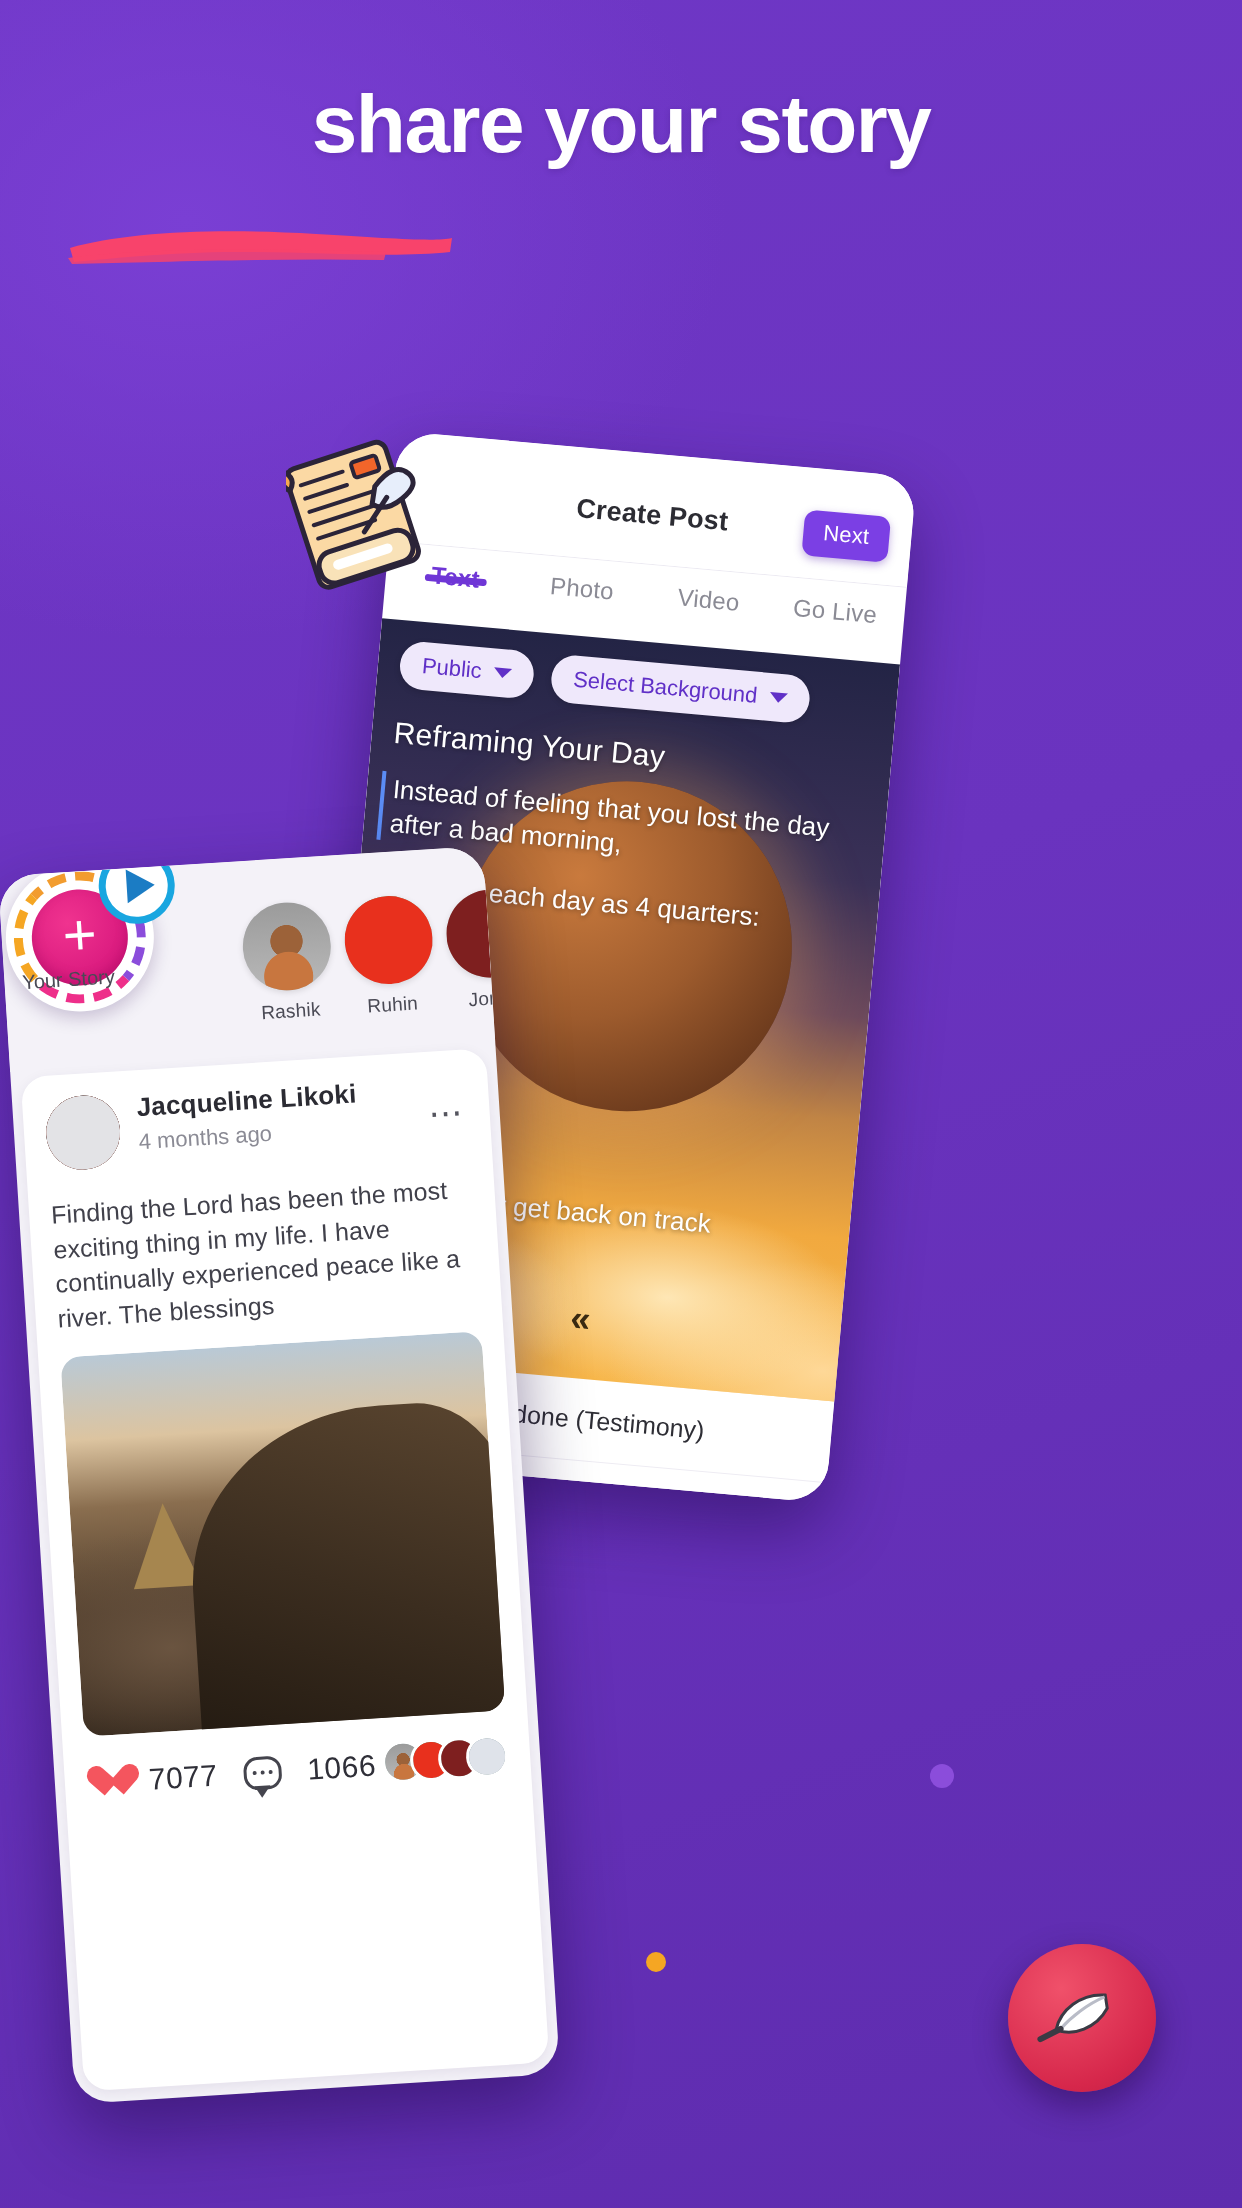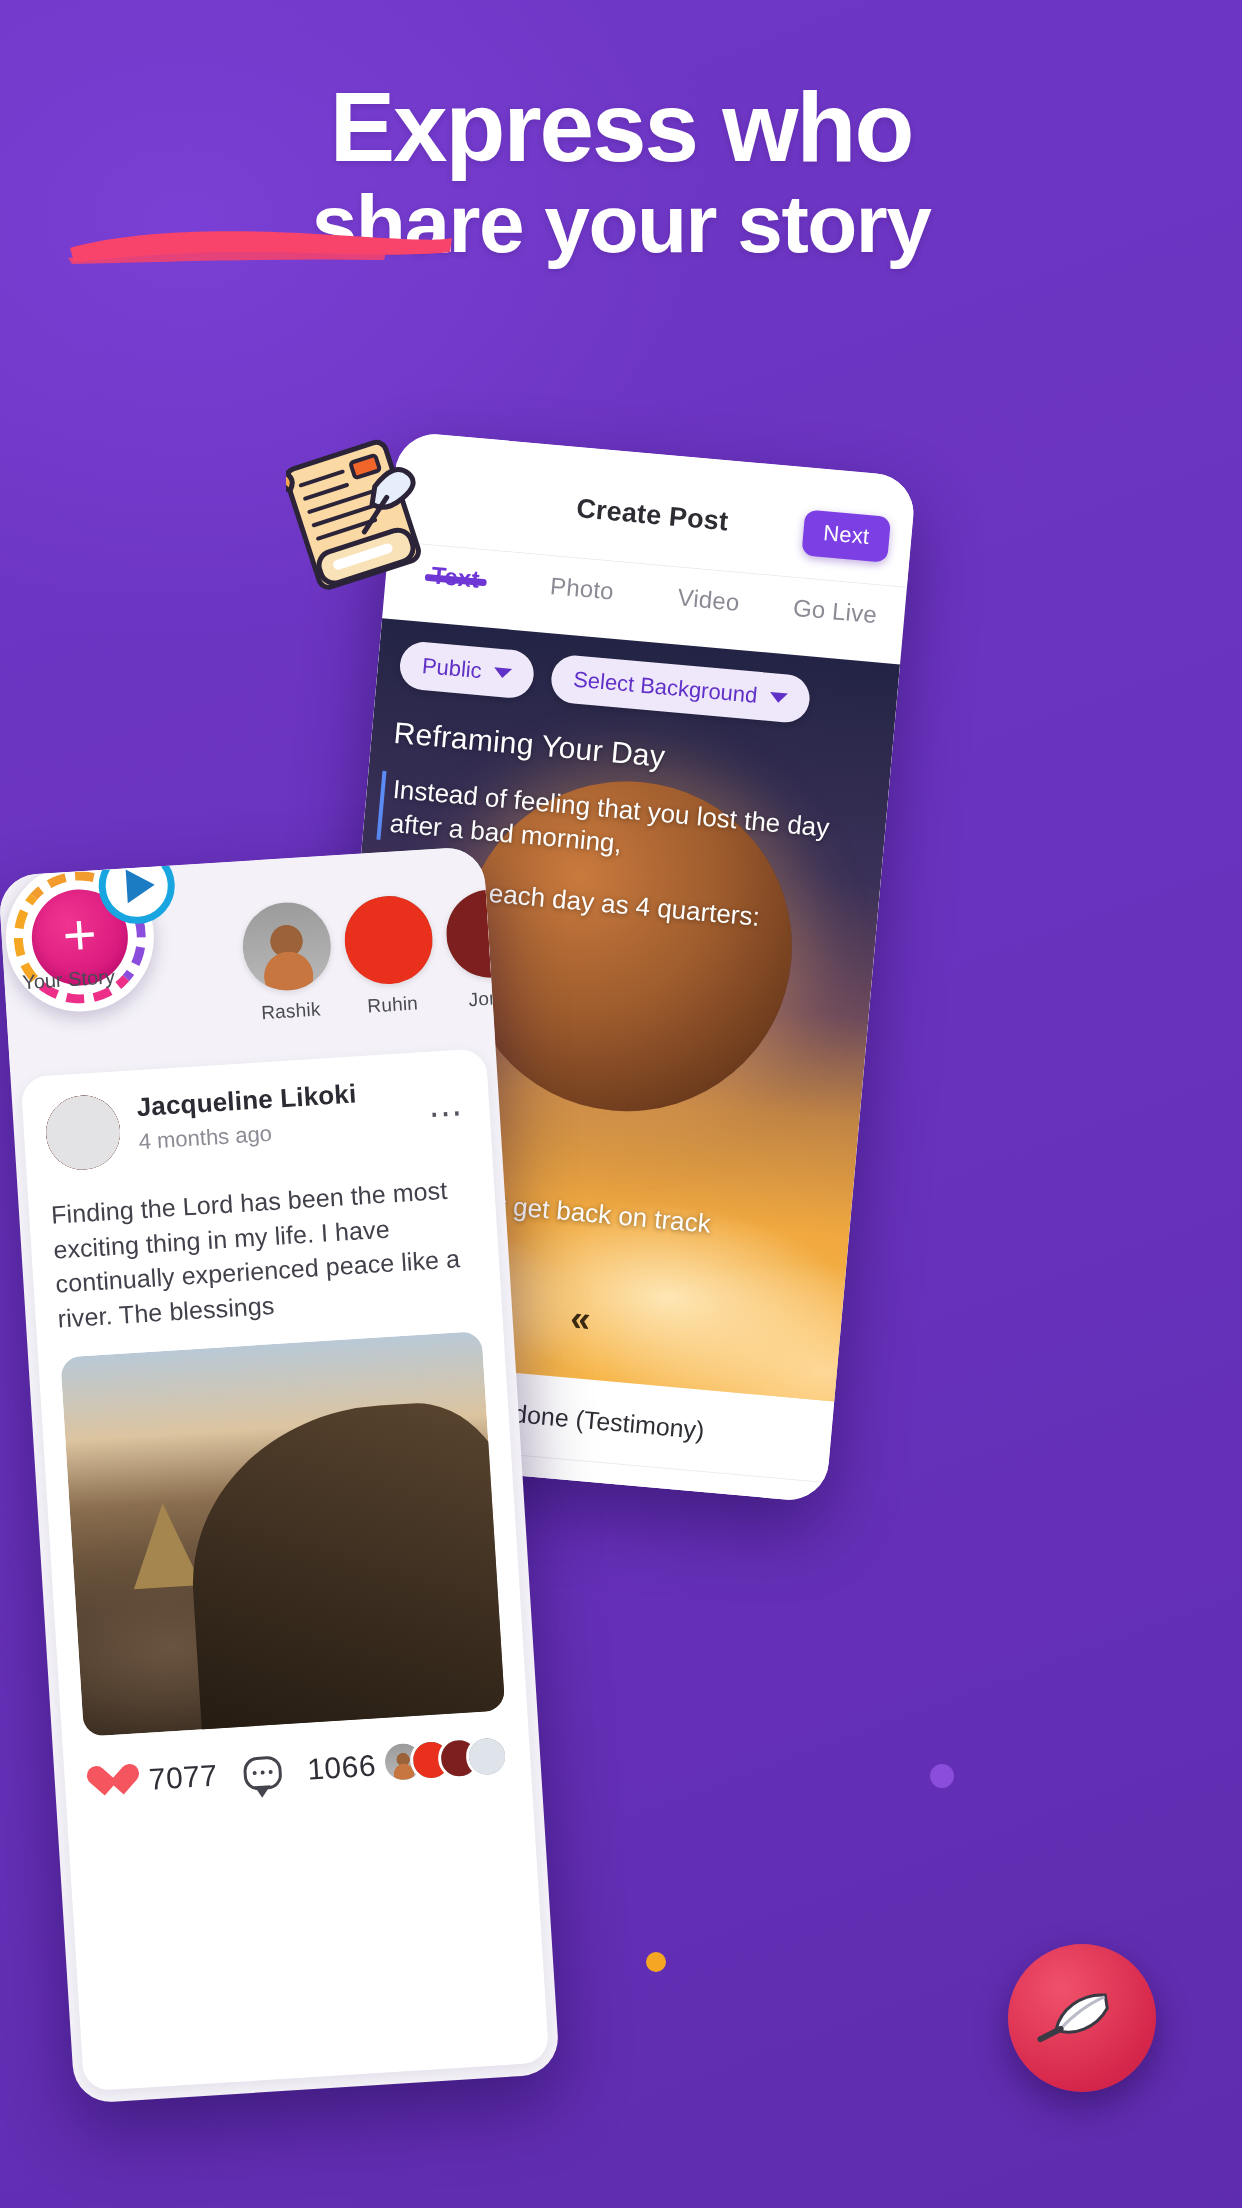--- a/index.html
+++ b/index.html
@@ -288,21 +288,20 @@
 <div class="dot" style="left:486px; top:1986px; width:16px; height:16px; background:#4bc6f0;"></div>
 <div class="dot" style="left:646px; top:1952px; width:20px; height:20px; background:#f5a623;"></div>
 <div class="dot" style="left:118px; top:2044px; width:40px; height:40px; background:#ee3a6e;"></div>
 <div class="dot" style="left:930px; top:1764px; width:24px; height:24px; background:#8b4ddb;"></div>
 
 <div id="headline">
   <svg id="brush" viewBox="0 0 390 46" preserveAspectRatio="none">
     <path d="M4 30 C60 14, 150 10, 250 16 C320 20, 370 24, 386 20 L384 34 C330 40, 250 34, 170 34 C110 34, 50 40, 8 44 Z" fill="#f8436b"></path>
     <path d="M2 40 C80 30, 200 30, 320 34 L318 42 C210 40, 90 44, 6 46 Z" fill="#f8436b" opacity=".85"></path>
   </svg>
-  <div class="hl-line" id="hl1">Express who</div>
   <div class="hl-line" id="hl3">share your story</div>
 </div>
 
 <div class="card" id="create-phone">
 
   <div id="cp-header">
     <div id="cp-title">Create Post</div>
     <div id="cp-next">Next</div>
   </div>
 

